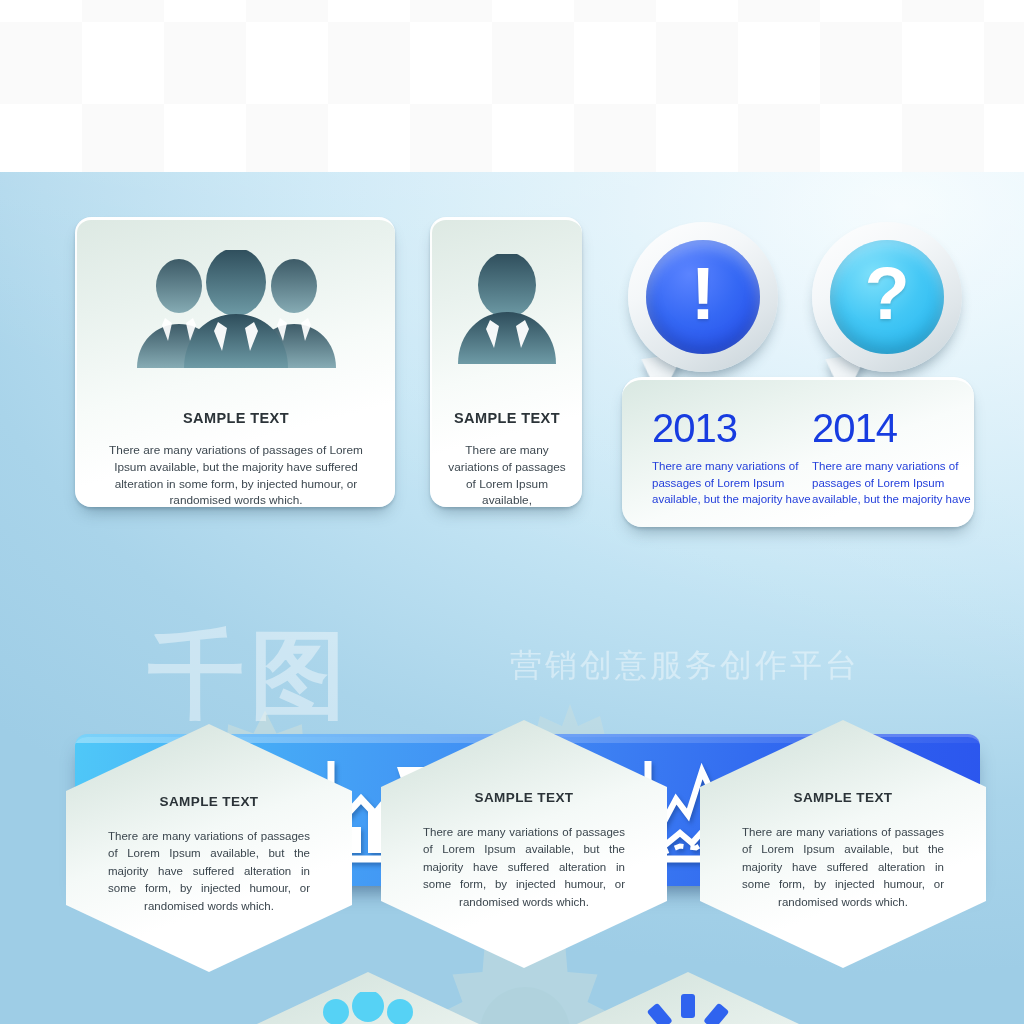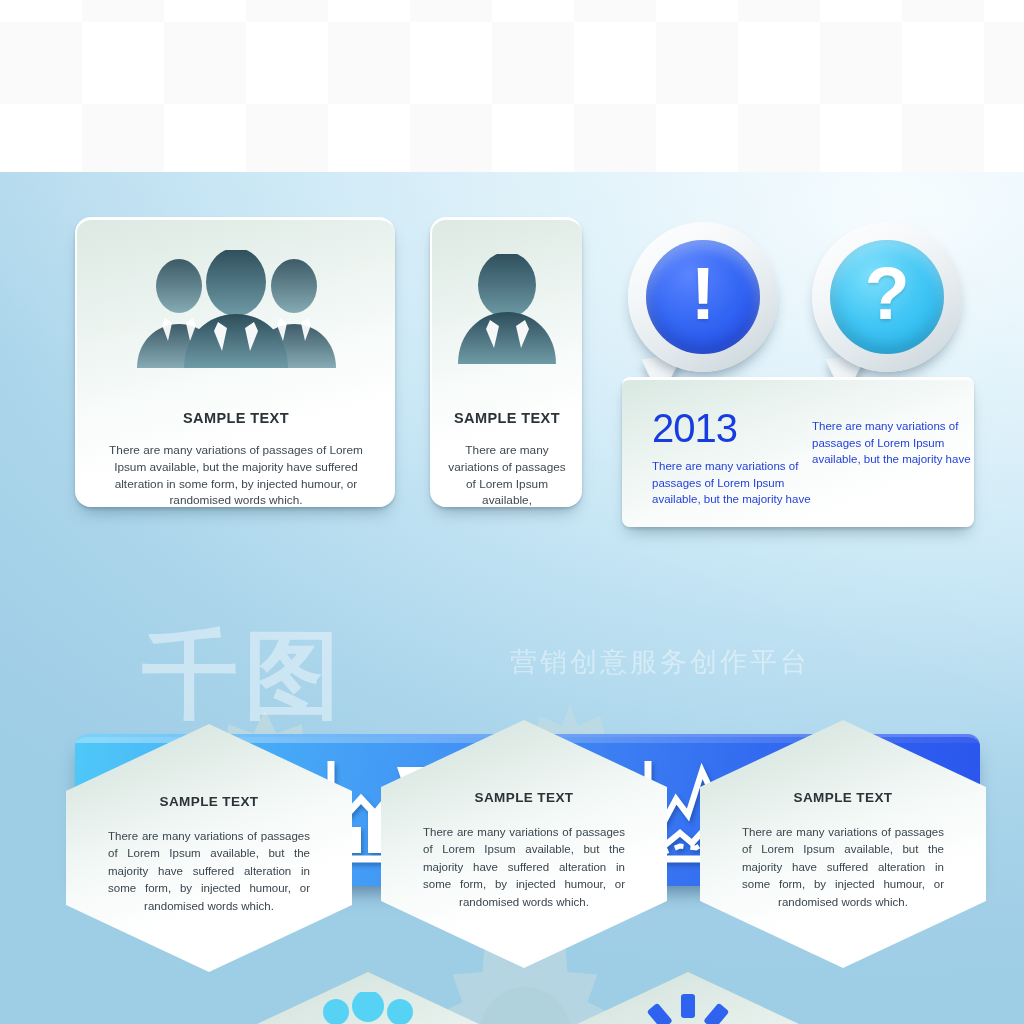--- a/index.html
+++ b/index.html
@@ -77,21 +77,21 @@
     display:flex;align-items:center;justify-content:center;
     color:#ffffff;font-weight:bold;line-height:1;
     box-shadow:inset 0 -8px 16px rgba(0,0,0,.18), inset 0 8px 14px rgba(255,255,255,.35);
   }
   .bubble.excl .inner{background:radial-gradient(circle at 38% 30%, #5b84ff 0%, #3568f4 45%, #1f46e8 100%);}
   .bubble.ques .inner{background:radial-gradient(circle at 38% 30%, #7ee0fb 0%, #43c7f5 45%, #1eb2ef 100%);}
   .bubble .inner span{font-size:74px;transform:translateY(-3px);text-shadow:0 2px 3px rgba(0,0,0,.14);}
 
   
   .years{
-    position:absolute;border-radius:8px;
+    position:absolute;border-radius:20px;
     background:linear-gradient(160deg,#d9e8e2 0%,#eaf3ef 28%,#f9fcfb 55%,#ffffff 78%,#ffffff 100%);
     box-shadow:0 10px 16px -6px rgba(40,70,90,.38), 0 2px 3px rgba(40,70,90,.18);
     border-top:3px solid #ffffff;box-sizing:border-box;
   }
   .yr{position:absolute;top:28px;width:160px;}
   .yr .num{font-size:40px;color:#173ce0;font-weight:normal;line-height:1;letter-spacing:-1px;}
   .yr .txt{margin-top:10px;font-size:11.5px;color:#2540db;line-height:1.45;}
 
   
   .banner{
@@ -130,25 +130,25 @@
     position:absolute;width:286px;height:248px;
     clip-path:polygon(50% 0%,100% 27%,100% 73%,50% 100%,0% 73%,0% 27%);
     background:linear-gradient(160deg,#cfe0da 0%,#e2ede8 30%,#f3f8f6 60%,#ffffff 100%);
     filter:drop-shadow(0 8px 10px rgba(40,70,90,.35));
   }
   .hex-part .glyph{position:absolute;left:50%;transform:translateX(-50%);top:20px;}
 
   
   .wm{position:absolute;pointer-events:none;}
   .wm-logo{
-    left:142px;top:455px;
+    left:148px;top:455px;
     font-size:96px;color:rgba(255,255,255,.42);font-weight:bold;
     letter-spacing:6px;line-height:1;
   }
-  .wm-line1{left:510px;top:472px;font-size:27px;color:rgba(255,255,255,.42);letter-spacing:3px;text-align:center;}
+  .wm-line1{left:510px;top:472px;font-size:32px;color:rgba(255,255,255,.42);letter-spacing:3px;text-align:center;}
   .wm-line2{left:510px;top:513px;font-size:29px;color:rgba(255,255,255,.42);letter-spacing:3px;}
 </style>
 </head>
 <body>
 
 <div id="stage">
 
   <div class="checker"></div>
 
   <div class="art">
@@ -244,20 +244,21 @@
         <span>?</span>
       </div>
     </div>
 
     <div class="years" style="left:622px;top:205px;width:352px;height:150px;">
       <div class="yr" style="left:30px;">
         <div class="num">2013</div>
         <div class="txt">There are many variations of passages of Lorem Ipsum available, but the majority have</div>
       </div>
       <div class="yr" style="left:190px;">
+        <div class="num">2014</div>
         <div class="txt">There are many variations of passages of Lorem Ipsum available, but the majority have</div>
       </div>
     </div>
 
     <div class="banner">
 
       <div class="bseg" style="left:59px;width:200px;">
         <div class="ttl">SAMPLE TEXT</div>
         <div class="body">There are many variations of passages of Lorem Ipsum available, but the majority</div>
       </div>

